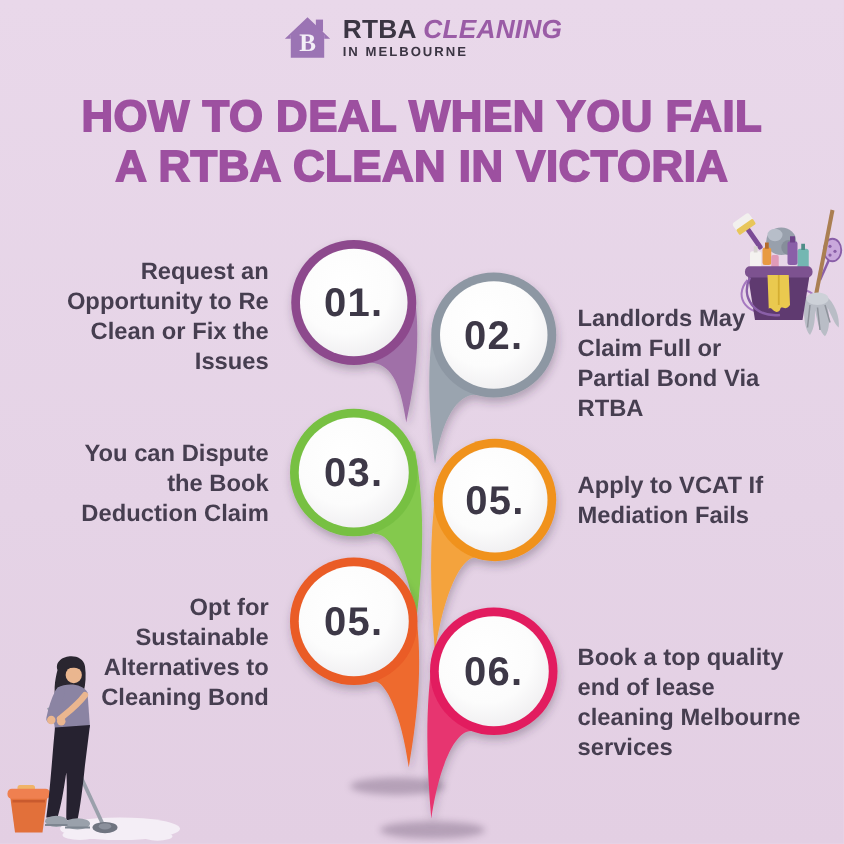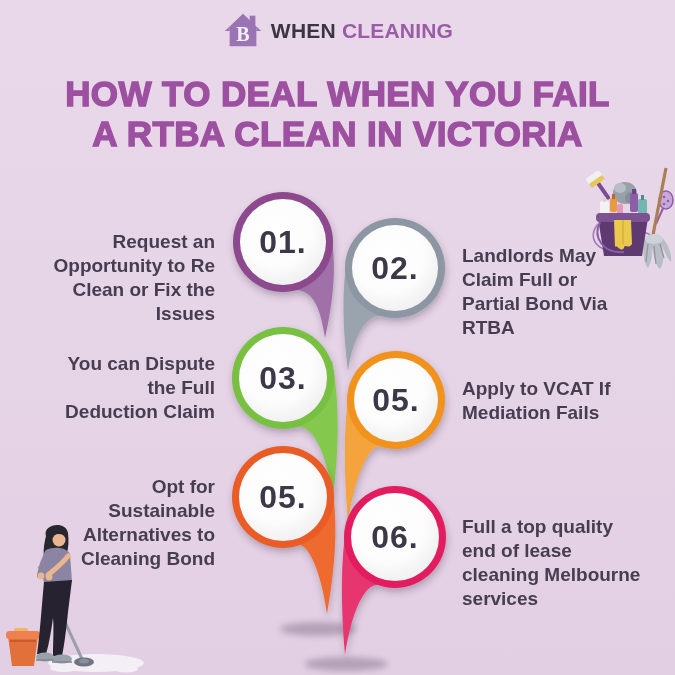--- a/index.html
+++ b/index.html
@@ -5,33 +5,33 @@
   html,body{margin:0;padding:0;background:#e7d6e8;}
   .canvas{
     position:relative;width:675px;height:675px;margin:0 auto;
     background:linear-gradient(180deg,#e9d8ea 0%,#e5d3e6 60%,#e3cfe3 100%);
     overflow:hidden;font-family:"Liberation Sans",sans-serif;
   }
   
   .logo{position:absolute;top:9px;left:0;width:100%;display:flex;justify-content:center;align-items:center;gap:7px;}
   .logo .txt{display:flex;flex-direction:column;line-height:1;}
   .brandline{font-size:21px;font-weight:700;letter-spacing:0.2px;color:#3b3543;}
-  .brandline .accent{color:#9a5ca6;}
+  .brandline .accent{color:#9a5ca6;font-style:italic;}
   .tagline{font-size:10.5px;font-weight:700;letter-spacing:1.6px;color:#3b3543;margin-top:3px;}
   
   .title{
     position:absolute;top:74px;left:0;width:100%;text-align:center;
     color:#9d50a0;font-size:35px;font-weight:700;line-height:1.13;letter-spacing:0.4px;
     -webkit-text-stroke:1.4px #9d50a0;
   }
   
   .step-text{position:absolute;color:#463e50;font-size:19px;line-height:1.27;font-weight:700;}
   .side-left{text-align:right;}
   .side-right{text-align:left;}
-  .t01{top:206px;right:460px;width:178px;margin-top:24px;}
+  .t01{top:206px;right:460px;width:178px;}
   .t02{top:244px;left:462px;width:172px;}
   .t03{top:352px;right:460px;width:156px;}
   .t04{top:377px;left:462px;width:172px;}
   .t05{top:475px;right:460px;width:156px;}
   .t06{top:515px;left:462px;width:182px;}
   
   .balloons{position:absolute;left:0;top:0;}
   .illus{position:absolute;}
   .illus.bucket{left:586px;top:166px;}
   .illus.mopper{left:4px;top:520px;}
@@ -43,21 +43,22 @@
 <div class="canvas">
 
   <div class="logo">
     <svg width="42" height="42" viewBox="0 0 44 44">
       <rect x="29" y="7" width="6" height="10" fill="#9b74b4"></rect>
       <path d="M3,23 L22,5 L41,23 L36,23 L36,20 L8,20 L8,23 Z" fill="#9b74b4"></path>
       <path d="M8,19 L22,7 L36,19 L36,39 L8,39 Z" fill="#9b74b4"></path>
       <text x="22" y="33" text-anchor="middle" font-size="21" font-weight="bold" fill="#f3eef7" font-family="Liberation Serif, serif">B</text>
     </svg>
     <div class="txt">
-      <div class="brandline"><span>WHEN</span> <span class="accent">CLEANING</span></div>
+      <div class="brandline"><span>RTBA</span> <span class="accent">CLEANING</span></div>
+      <div class="tagline">IN MELBOURNE</div>
     </div>
   </div>
 
   <div class="title">
     <div>HOW TO DEAL WHEN YOU FAIL</div>
     <div>A RTBA CLEAN IN VICTORIA</div>
   </div>
 
   <svg class="balloons" width="675" height="675" viewBox="0 0 675 675">
     <defs>
@@ -116,24 +117,24 @@
     <g filter="url(#soft)">
       <path d="M347,520 C340,563 341,608 345,655 C352,608 366,583 378,585 Z" fill="#e73570"></path>
       <circle cx="395" cy="537" r="51" fill="#e21d5f"></circle>
       <circle cx="395" cy="537" r="44" fill="url(#wg)"></circle>
       <text class="num" x="395" y="548" text-anchor="middle">06.</text>
     </g>
   </svg>
 
   <div class="step-text side-left t01">Request an Opportunity to Re Clean or Fix the Issues</div>
   <div class="step-text side-right t02">Landlords May Claim Full or Partial Bond Via RTBA</div>
-  <div class="step-text side-left t03">You can Dispute the Full Deduction Claim</div>
+  <div class="step-text side-left t03">You can Dispute the Book Deduction Claim</div>
   <div class="step-text side-right t04">Apply to VCAT If Mediation Fails</div>
   <div class="step-text side-left t05">Opt for Sustainable Alternatives to Cleaning Bond</div>
-  <div class="step-text side-right t06">Full a top quality end of lease cleaning Melbourne services</div>
+  <div class="step-text side-right t06">Book a top quality end of lease cleaning Melbourne services</div>
 
   <svg class="illus bucket" width="90" height="106" viewBox="0 0 90 106">
 
     <path d="M12,58 C0,72 12,88 34,84" stroke="#a678c0" stroke-width="1.6" fill="none"></path>
     <path d="M58,66 C70,70 72,80 62,84" stroke="#a678c0" stroke-width="1.6" fill="none"></path>
 
     <g transform="rotate(-35 14 20)">
       <rect x="12" y="16" width="4" height="20" rx="1.5" fill="#7b4b96"></rect>
       <rect x="6" y="6" width="16" height="8" rx="2" fill="#f2f0ee"></rect>
       <rect x="6" y="12" width="16" height="5" rx="1" fill="#e8c65a"></rect>

